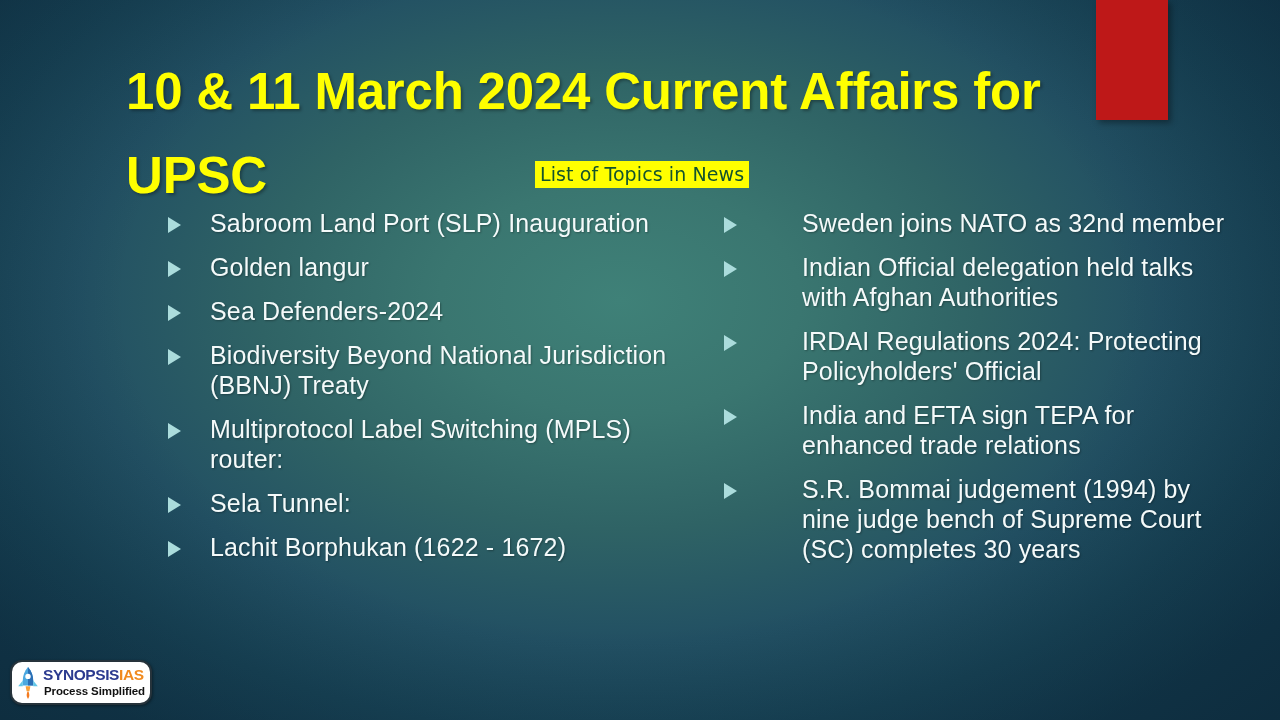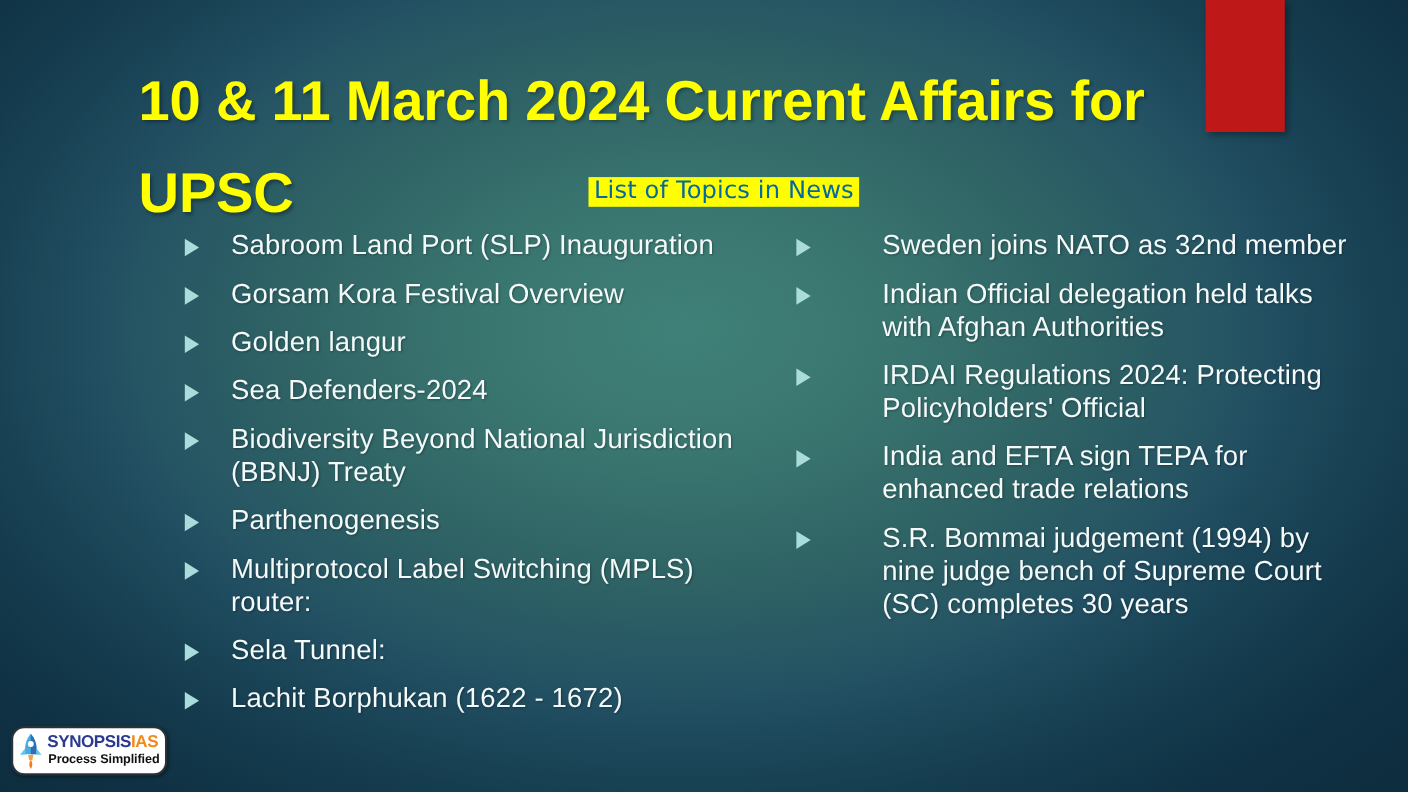--- a/index.html
+++ b/index.html
@@ -57,22 +57,22 @@
   }
 
   
   #subtitle-wrap {
     position:absolute;
     left:535px; top:161px;
   }
   #subtitle {
     display:inline-block;
     background:#FFFF00;
-    color:#0369a1;
-    font-size:22px;
+    color:#14532d;
+    font-size:19px;
     line-height:24px;
     padding:1px 5px 2px 5px;
     white-space:nowrap;
     font-family:"DejaVu Sans", sans-serif;
     letter-spacing:0.1px;
   }
 
   
   .column {
     position:absolute;
@@ -158,45 +158,33 @@
       <div class="bullet-item">
         <span class="bullet-marker">
           <span class="tri"></span>
         </span>
         <span class="bullet-text">Sabroom Land Port (SLP) Inauguration</span>
       </div>
       <div class="bullet-item">
         <span class="bullet-marker">
           <span class="tri"></span>
         </span>
-        <span class="bullet-text">Gorsam Kora Festival Overview</span>
-      </div>
-      <div class="bullet-item">
-        <span class="bullet-marker">
-          <span class="tri"></span>
-        </span>
         <span class="bullet-text">Golden langur</span>
       </div>
       <div class="bullet-item">
         <span class="bullet-marker">
           <span class="tri"></span>
         </span>
         <span class="bullet-text">Sea Defenders-2024</span>
       </div>
       <div class="bullet-item">
         <span class="bullet-marker">
           <span class="tri"></span>
         </span>
         <span class="bullet-text">Biodiversity Beyond National Jurisdiction (BBNJ) Treaty</span>
-      </div>
-      <div class="bullet-item">
-        <span class="bullet-marker">
-          <span class="tri"></span>
-        </span>
-        <span class="bullet-text">Parthenogenesis</span>
       </div>
       <div class="bullet-item">
         <span class="bullet-marker">
           <span class="tri"></span>
         </span>
         <span class="bullet-text">Multiprotocol Label Switching (MPLS) router:</span>
       </div>
       <div class="bullet-item">
         <span class="bullet-marker">
           <span class="tri"></span>

